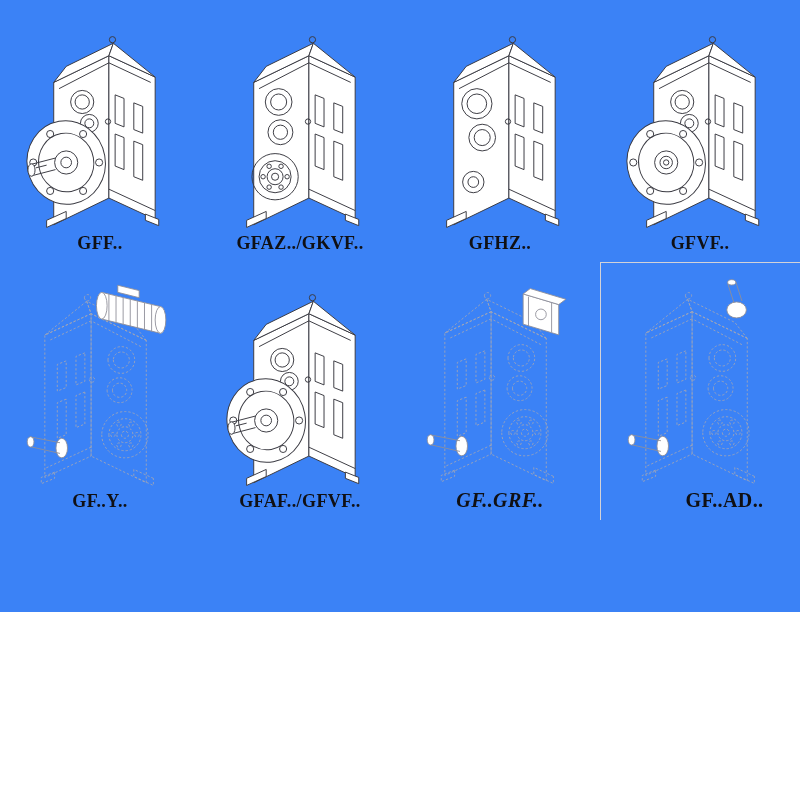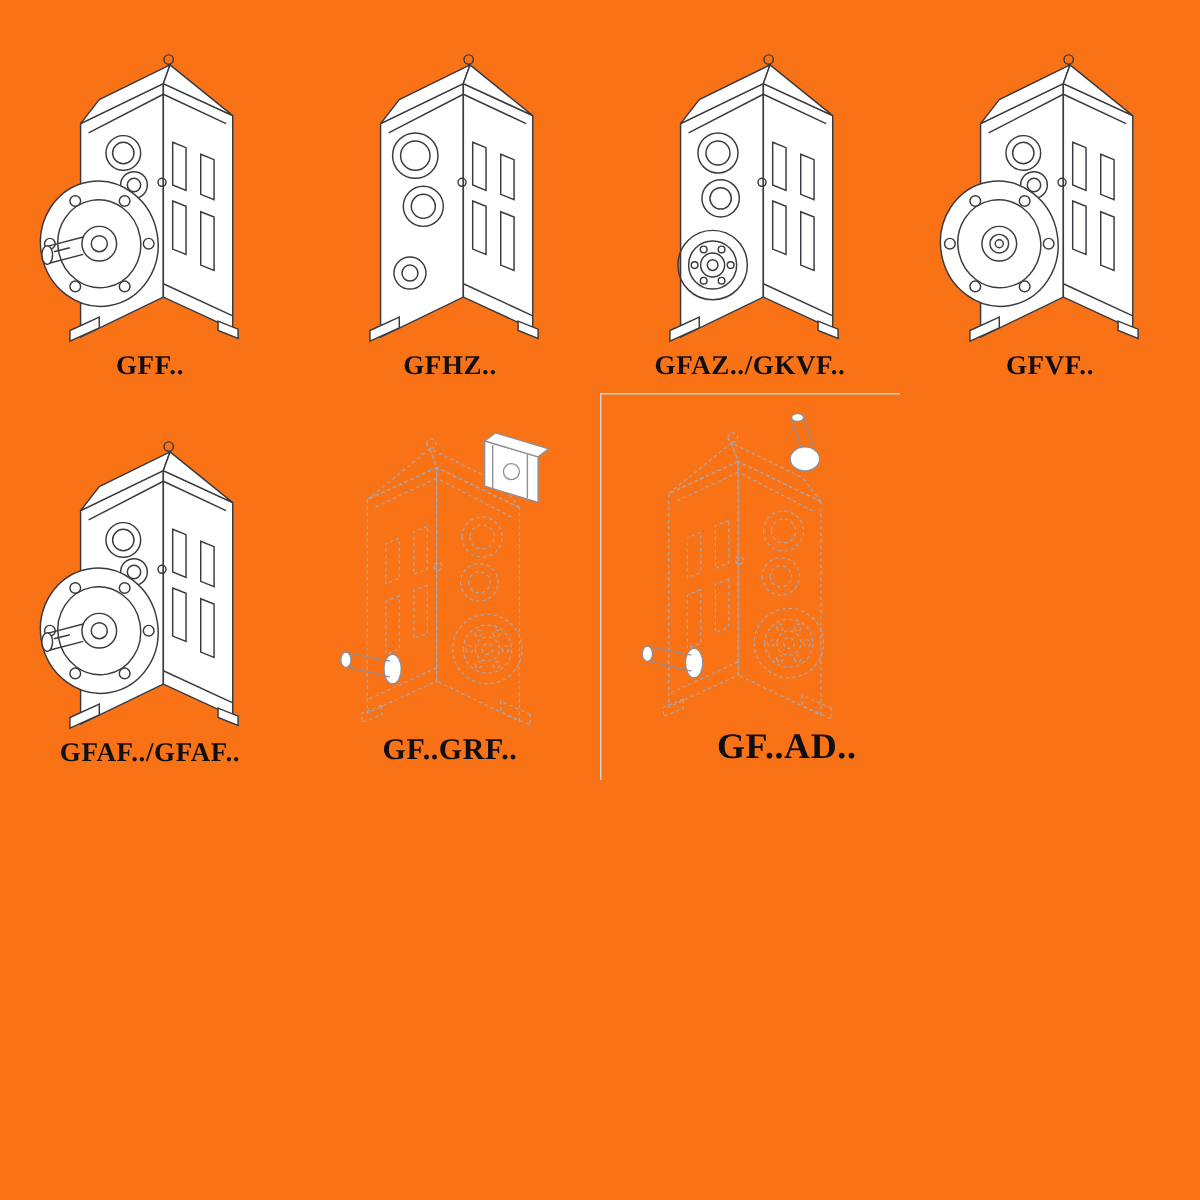--- a/index.html
+++ b/index.html
@@ -1,32 +1,32 @@
 <!DOCTYPE html>
 <html><head>
 <meta charset="utf-8">
 <style>
   html,body{margin:0;padding:0;background:#ffffff;}
   .page{
-    width:800px;height:800px;background:#f97316;overflow:hidden;
+    width:800px;height:612px;background:#3b82f6;overflow:hidden;
     display:grid;grid-template-columns:repeat(4,200px);grid-template-rows:262px 258px 280px;
     font-family:"Liberation Serif",serif;
   }
   .cell{
     display:flex;flex-direction:column;align-items:center;justify-content:flex-end;
     padding-bottom:8px;box-sizing:border-box;
   }
   .drawing{width:170px;height:218px;display:block;}
   .label{
     font-weight:bold;font-size:18px;letter-spacing:.4px;color:#101014;
     margin-top:2px;white-space:nowrap;
   }
   .cell-boxed{border-left:1px solid #d2d2d8;border-top:1px solid #d2d2d8;}
-  .cell-boxed .label{font-size:24px;margin-left:48px;}
-  .cell-lg .label{font-size:20px;}
+  .cell-boxed .label{font-size:20px;margin-left:48px;}
+  .cell-lg .label{font-size:20px;font-style:italic;}
 </style>
 </head>
 <body>
 
 <svg width="0" height="0" style="position:absolute" aria-hidden="true">
   <defs>
 
     <g id="housing-core">
       <polygon points="38,78 100,48 100,208 38,238" style="fill:var(--face,none)"></polygon>
       <polygon points="100,48 152,72 152,232 100,208" style="fill:var(--face,none)"></polygon>
@@ -250,48 +250,54 @@
 
   <div class="cell">
     <svg class="drawing" viewBox="0 0 180 245" preserveAspectRatio="xMidYMax meet">
       <use href="#v-gff"></use>
     </svg>
     <div class="label">GFF..</div>
   </div>
 
   <div class="cell">
     <svg class="drawing" viewBox="0 0 180 245" preserveAspectRatio="xMidYMax meet">
+      <use href="#v-bores"></use>
+    </svg>
+    <div class="label">GFAZ../GKVF..</div>
+  </div>
+
+  <div class="cell">
+    <svg class="drawing" viewBox="0 0 180 245" preserveAspectRatio="xMidYMax meet">
       <use href="#v-bores2"></use>
     </svg>
     <div class="label">GFHZ..</div>
   </div>
 
   <div class="cell">
     <svg class="drawing" viewBox="0 0 180 245" preserveAspectRatio="xMidYMax meet">
-      <use href="#v-bores"></use>
-    </svg>
-    <div class="label">GFAZ../GKVF..</div>
-  </div>
-
-  <div class="cell">
-    <svg class="drawing" viewBox="0 0 180 245" preserveAspectRatio="xMidYMax meet">
       <use href="#v-flange-holes"></use>
     </svg>
     <div class="label">GFVF..</div>
   </div>
 
 
 
 
+  <div class="cell">
+    <svg class="drawing" viewBox="0 0 180 245" preserveAspectRatio="xMidYMax meet">
+      <use href="#v-ph-motor"></use>
+    </svg>
+    <div class="label">GF..Y..</div>
+  </div>
 
   <div class="cell">
     <svg class="drawing" viewBox="0 0 180 245" preserveAspectRatio="xMidYMax meet">
       <use href="#v-gff"></use>
     </svg>
-    <div class="label">GFAF../GFAF..</div>
+    <div class="label">GFAF../GFVF..</div>
   </div>
 
 
   <div class="cell cell-lg">
     <svg class="drawing" viewBox="0 0 180 245" preserveAspectRatio="xMidYMax meet">
       <use href="#v-ph-adapter"></use>
     </svg>
     <div class="label">GF..GRF..</div>
   </div>
 

